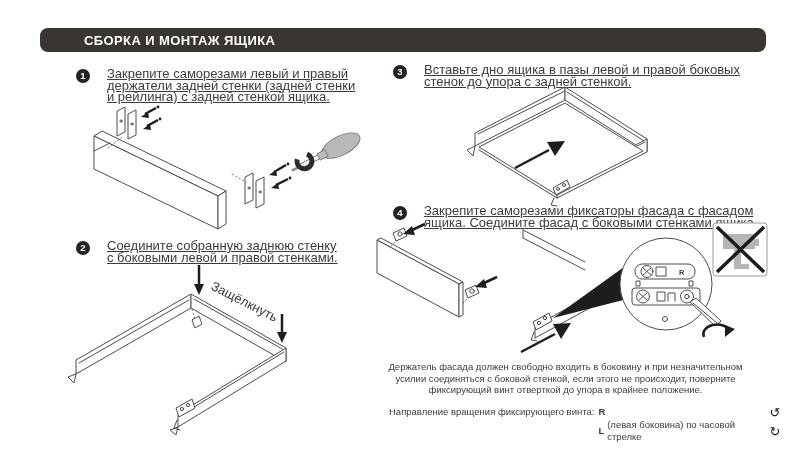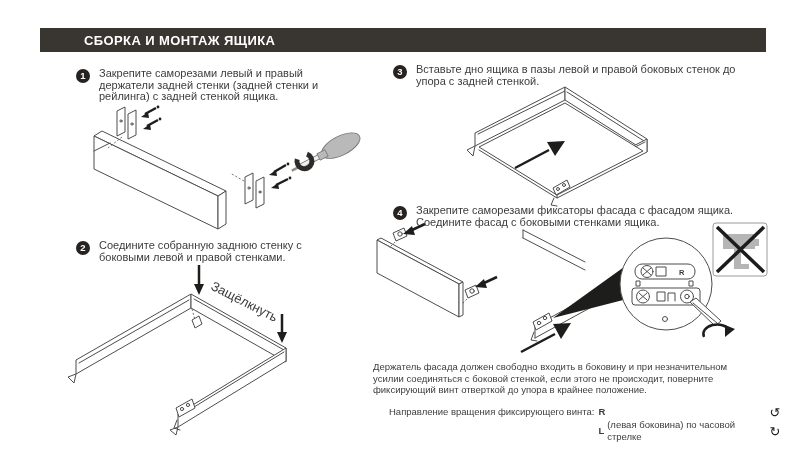--- a/index.html
+++ b/index.html
@@ -1,25 +1,25 @@
 <!DOCTYPE html>
 <html><head>
 <meta charset="utf-8">
 <style>
   html,body{margin:0;padding:0;background:#fff;}
   .page{position:relative;width:800px;height:450px;background:#fff;overflow:hidden;
         font-family:"Liberation Sans",sans-serif;color:#2e2e2e;}
   .hdr{position:absolute;left:40px;top:28px;width:726px;height:24px;background:#393531;
-       display:flex;align-items:center;}
+       display:flex;align-items:center;border-radius:8px;}
   .hdr span{color:#fff;font-weight:bold;font-size:13px;letter-spacing:.4px;padding-left:44px;}
   .step{position:absolute;display:flex;align-items:flex-start;}
   .badge{flex:0 0 auto;width:14px;height:14px;border-radius:50%;background:#262220;color:#fff;
          font-size:9.5px;font-weight:bold;text-align:center;line-height:14px;margin-top:1px;}
-  .stext{margin:0 0 0 9px;font-size:11px;line-height:11.5px;color:#3c3c3c;}
-  .note{position:absolute;font-size:9.5px;line-height:11.5px;color:#3c3c3c;}
+  .stext{margin:0 0 0 17px;font-size:13px;line-height:11.5px;color:#3c3c3c;text-decoration:underline;}
+  .note{position:absolute;font-size:9.5px;line-height:11.5px;color:#3c3c3c;text-align:center;}
   .rot{position:absolute;display:flex;align-items:flex-start;font-size:9.5px;line-height:12px;color:#3c3c3c;}
   .rot .intro{white-space:nowrap;padding-left:16px;}
   .rot .rows{display:flex;flex-direction:column;margin-left:4px;row-gap:1px;}
   .rot .row{display:flex;align-items:center;width:182px;}
   .rot .row b{margin-right:3px;}
   .rot .ricon{margin-left:auto;font-size:13px;line-height:11px;color:#1d1d1b;}
   svg{position:absolute;overflow:visible;}
   .ln{fill:none;stroke:#4d4d4d;stroke-width:1;stroke-linejoin:round;stroke-linecap:round;}
   .face{fill:#fff;stroke:#4d4d4d;stroke-width:1;stroke-linejoin:round;}
   .dash{fill:none;stroke:#4d4d4d;stroke-width:.8;stroke-dasharray:2 2;}

